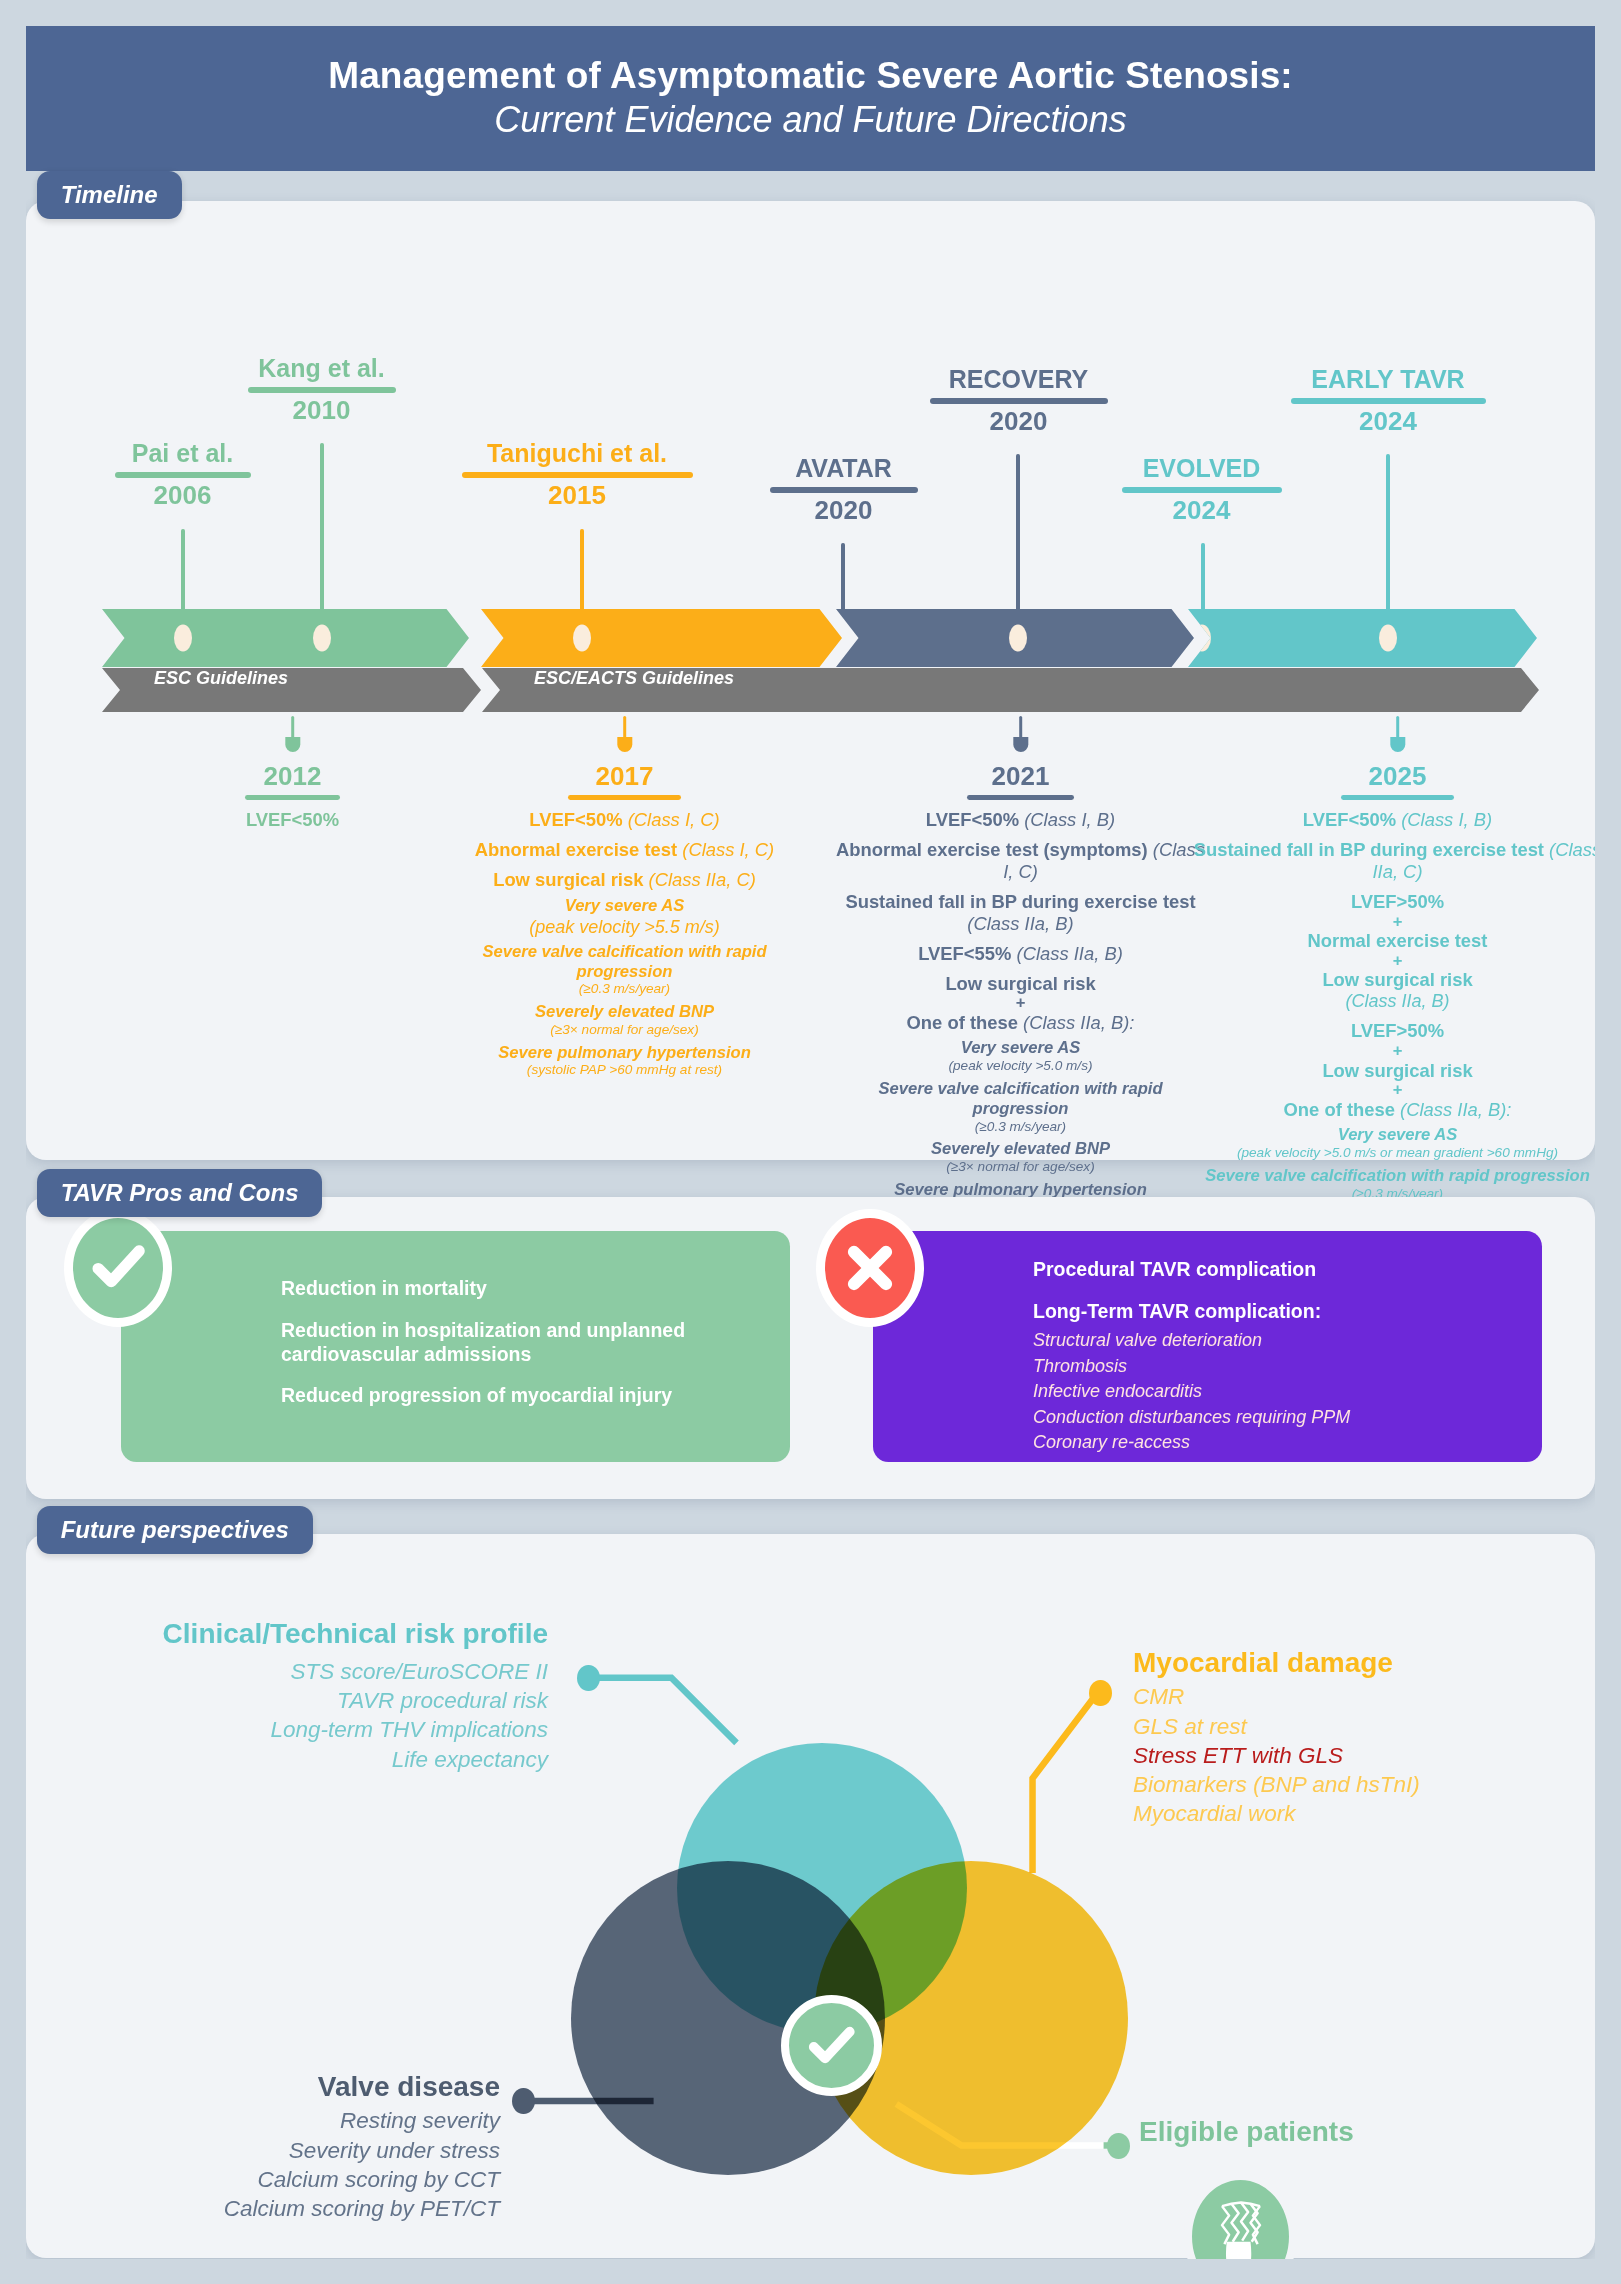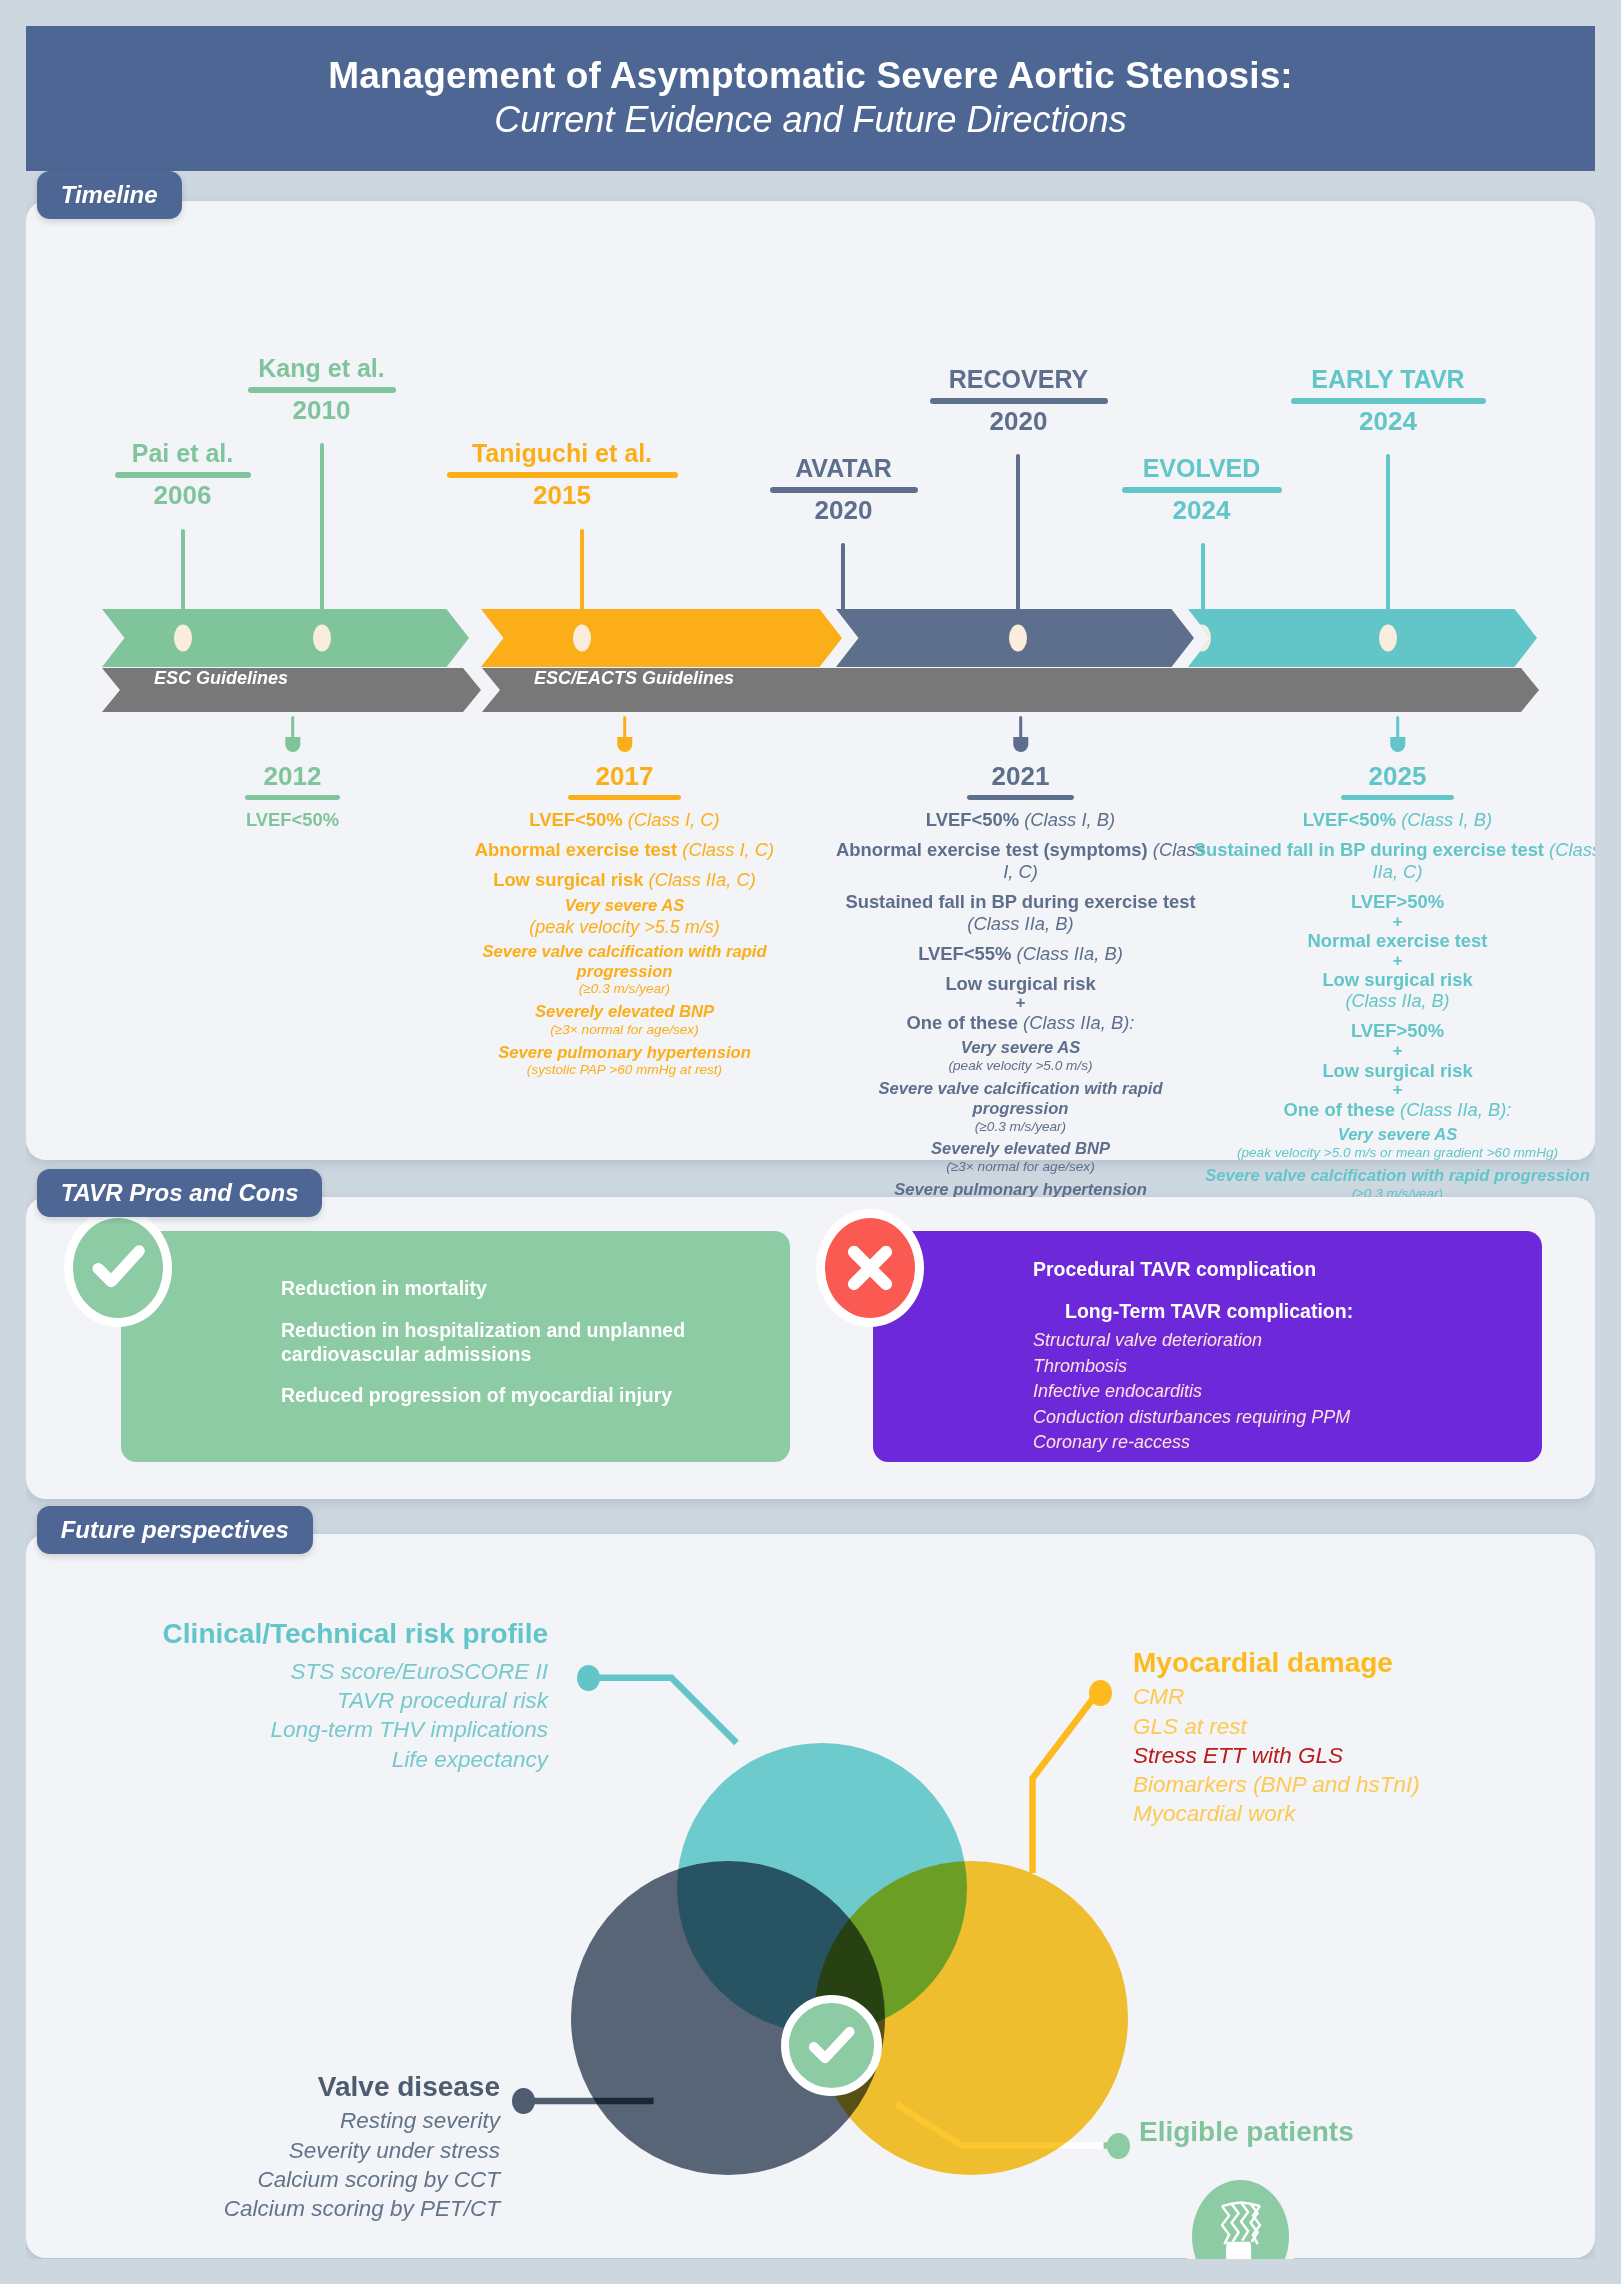--- a/index.html
+++ b/index.html
@@ -168,21 +168,21 @@
       </div>
       <div class="tl-stem" style="left:155px; top:358px; height:83px; background:#7fc49b;"></div>
 
       <div class="tl-marker" style="left:195px; top:184px; width:201px;">
         <div class="m-name" style="color:#7fc49b;">Kang et al.</div>
         <div class="m-rule" style="background:#7fc49b; width:148px;"></div>
         <div class="m-year" style="color:#7fc49b;">2010</div>
       </div>
       <div class="tl-stem" style="left:294px; top:272px; height:169px; background:#7fc49b;"></div>
 
-      <div class="tl-marker" style="left:376px; top:269px; width:320px;">
+      <div class="tl-marker" style="left:391px; top:269px; width:320px;">
         <div class="m-name" style="color:#fcae18;">Taniguchi et al.</div>
         <div class="m-rule" style="background:#fcae18; width:231px;"></div>
         <div class="m-year" style="color:#fcae18;">2015</div>
       </div>
       <div class="tl-stem" style="left:554px; top:358px; height:83px; background:#fcae18;"></div>
 
       <div class="tl-marker" style="left:717px; top:284px; width:201px;">
         <div class="m-name" style="color:#5d6f8c;">AVATAR</div>
         <div class="m-rule" style="background:#5d6f8c; width:148px;"></div>
         <div class="m-year" style="color:#5d6f8c;">2020</div>
@@ -394,21 +394,21 @@
     </div>
 
     <div class="pc-panel pc-cons">
       <div class="pc-badge red">
         <svg width="64" height="64" viewBox="0 0 24 24" aria-hidden="true">
           <path d="M6 6 L18 18 M18 6 L6 18" fill="none" stroke="#ffffff" stroke-width="4.6" stroke-linecap="round"></path>
         </svg>
       </div>
       <div class="pc-body">
         <div class="pc-line">Procedural TAVR complication</div>
-        <div class="pc-line" style="margin-bottom:4.7px;margin-left:32px;">Long-Term TAVR complication:</div>
+        <div class="pc-line" style="margin-bottom:4.7px;">Long-Term TAVR complication:</div>
         <div class="pc-sub">Structural valve deterioration</div>
         <div class="pc-sub">Thrombosis</div>
         <div class="pc-sub">Infective endocarditis</div>
         <div class="pc-sub">Conduction disturbances requiring PPM</div>
         <div class="pc-sub">Coronary re-access</div>
       </div>
     </div>
   </div>
 
   <div class="section" id="future">

